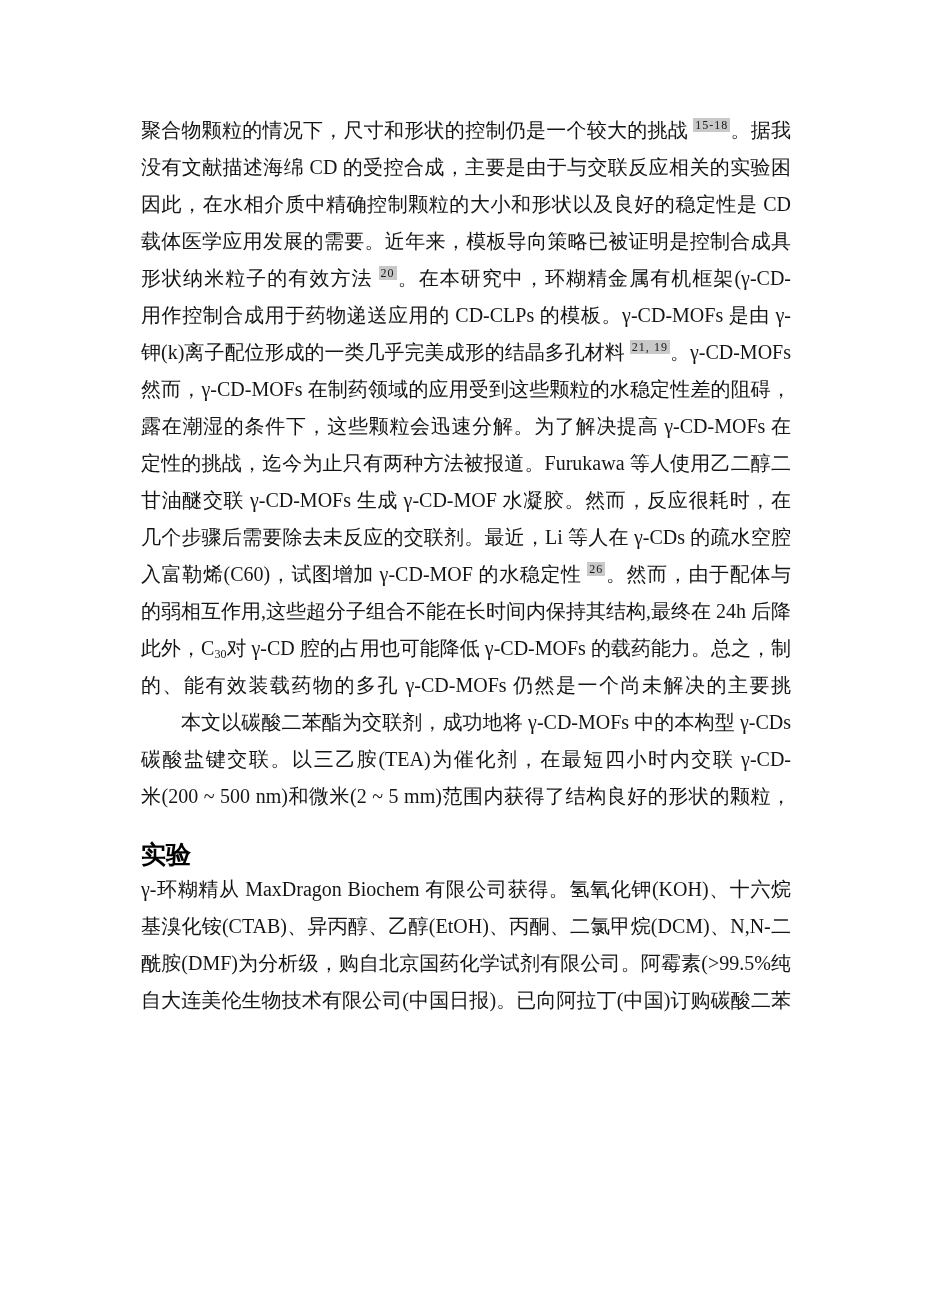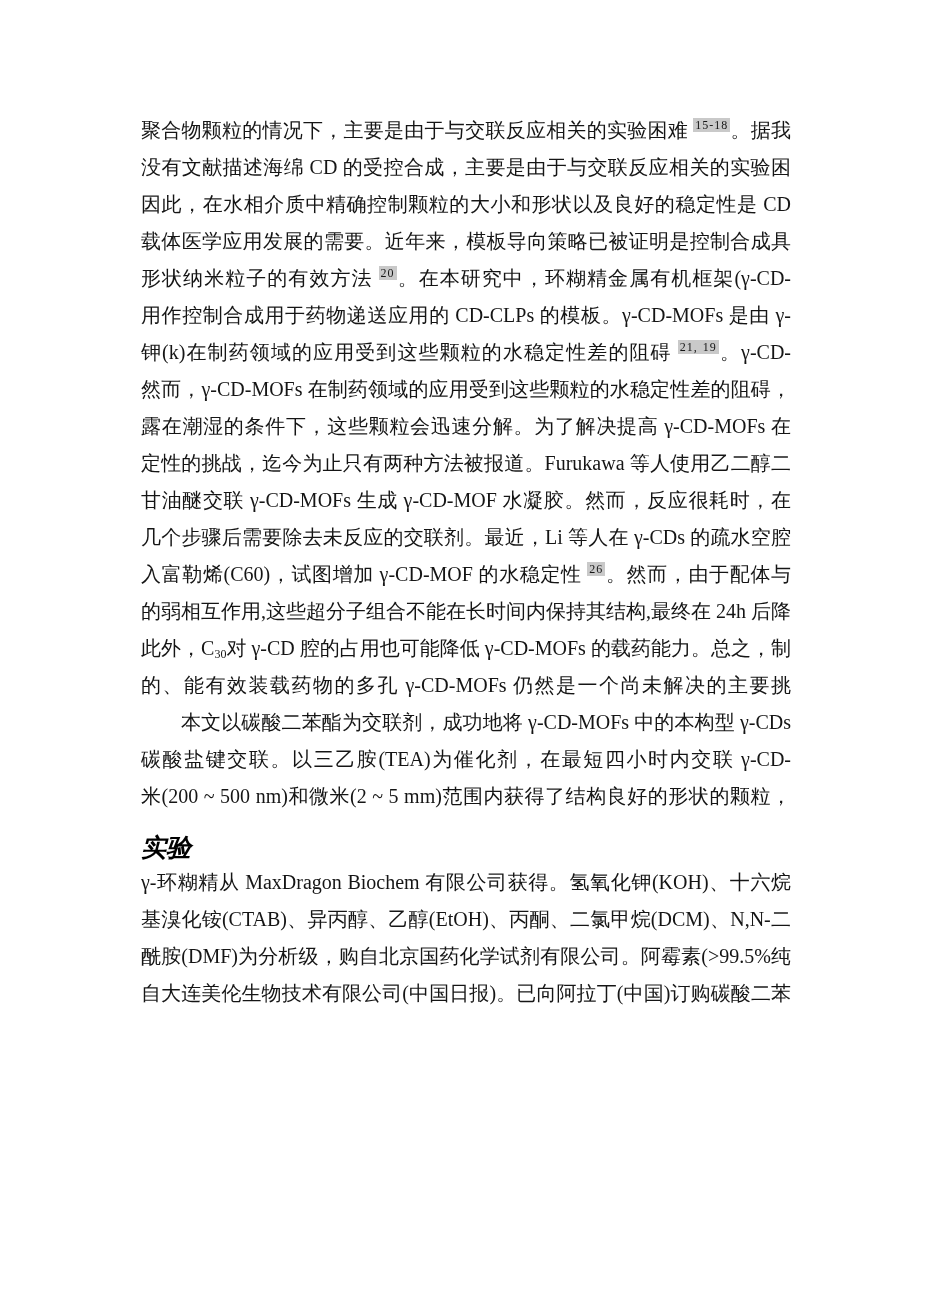--- a/index.html
+++ b/index.html
@@ -49,46 +49,45 @@
     font-size: 12px;
     line-height: 1;
     vertical-align: -3px;
   }
   .heading {
     font-family: "Liberation Sans", "DejaVu Sans", sans-serif;
     font-weight: bold;
     color: #000000;
   }
   .block-h1 {
-    margin-top: 15px;
+    margin-top: 22px;
     font-size: 25px;
     line-height: 34px;
-    font-style: italic;
   }
   .block-h2 {
     margin-top: 34px;
     font-size: 24px;
     line-height: 34px;
   }
   .block-h2 ~ .block-para {
     margin-top: 29px;
   }
 </style>
 </head>
 <body>
 
 <div class="page" style="background: rgb(255, 255, 255);">
     <div class="block-para">
-      <div class="line"><span>聚合物颗粒的情况下，主要是由于与交联反应相关的实验困难 </span><sup class="ref hl">15-18</sup><span>。据我们所知，</span></div>
+      <div class="line"><span>聚合物颗粒的情况下，尺寸和形状的控制仍是一个较大的挑战 </span><sup class="ref hl">15-18</sup><span>。据我们所知，</span></div>
       <div class="line"><span>没有文献描述海绵 CD 的受控合成，主要是由于与交联反应相关的实验困难 </span></div>
       <div class="line"><span>因此，在水相介质中精确控制颗粒的大小和形状以及良好的稳定性是 CD 基药物</span></div>
       <div class="line"><span>载体医学应用发展的需要。近年来，模板导向策略已被证明是控制合成具有所需</span></div>
       <div class="line"><span>形状纳米粒子的有效方法 </span><sup class="ref hl">20</sup><span>。在本研究中，环糊精金属有机框架(γ-CD-MOFs)被</span></div>
       <div class="line"><span>用作控制合成用于药物递送应用的 CD-CLPs 的模板。γ-CD-MOFs 是由 γ-CDs 和</span></div>
-      <div class="line"><span>钾(k)在制药领域的应用受到这些颗粒的水稳定性差的阻碍 </span><sup class="ref hl">21, 19</sup><span>。γ-CD-MOFs 由于</span></div>
+      <div class="line"><span>钾(k)离子配位形成的一类几乎完美成形的结晶多孔材料 </span><sup class="ref hl">21, 19</sup><span>。γ-CD-MOFs 由于</span></div>
       <div class="line"><span>然而，γ-CD-MOFs 在制药领域的应用受到这些颗粒的水稳定性差的阻碍，当暴</span></div>
       <div class="line"><span>露在潮湿的条件下，这些颗粒会迅速分解。为了解决提高 γ-CD-MOFs 在水中稳</span></div>
       <div class="line"><span>定性的挑战，迄今为止只有两种方法被报道。Furukawa 等人使用乙二醇二缩水</span></div>
       <div class="line"><span>甘油醚交联 γ-CD-MOFs 生成 γ-CD-MOF 水凝胶。然而，反应很耗时，在 65℃和</span></div>
       <div class="line"><span>几个步骤后需要除去未反应的交联剂。最近，Li 等人在 γ-CDs 的疏水空腔中加</span></div>
       <div class="line"><span>入富勒烯(C60)，试图增加 γ-CD-MOF 的水稳定性 </span><sup class="ref hl">26</sup><span>。然而，由于配体与 CD 之间</span></div>
       <div class="line"><span>的弱相互作用,这些超分子组合不能在长时间内保持其结构,最终在 24h 后降解。</span></div>
       <div class="line"><span>此外，C</span><sub class="chem">30</sub><span>对 γ-CD 腔的占用也可能降低 γ-CD-MOFs 的载药能力。总之，制备稳定</span></div>
       <div class="line line-last"><span>的、能有效装载药物的多孔 γ-CD-MOFs 仍然是一个尚未解决的主要挑战。</span></div>
     </div>

